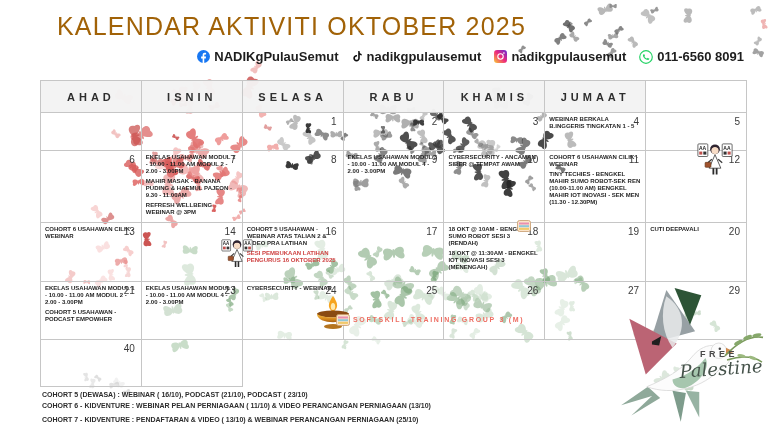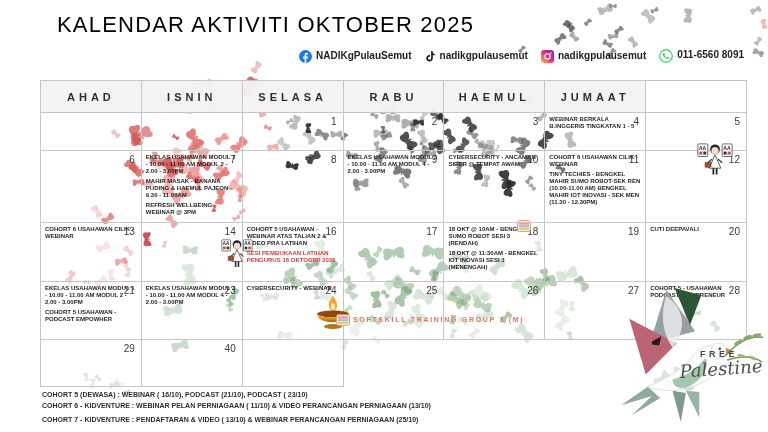--- a/index.html
+++ b/index.html
@@ -3,24 +3,24 @@
 <meta charset="utf-8">
 <style>
   html,body{margin:0;padding:0;}
   body{width:768px;height:432px;position:relative;overflow:hidden;background:#ffffff;
        font-family:"Liberation Sans",sans-serif;}
 
   
   #bflies{position:absolute;left:0;top:0;width:768px;height:432px;z-index:1;pointer-events:none;}
 
   
-  .title{position:absolute;left:57px;top:12px;z-index:3;font-size:22px;font-weight:400;
-         color:#000000;letter-spacing:1.2px;white-space:nowrap;}
+  .title{position:absolute;left:57px;top:12px;z-index:3;font-size:25px;font-weight:400;
+         color:#a16207;letter-spacing:1.2px;white-space:nowrap;}
   .socials{position:absolute;top:49px;right:24px;z-index:3;display:flex;align-items:center;gap:13px;}
-  .social{display:flex;gap:4px;font-size:10px;font-weight:bold;color:#1d1d1d;}
+  .social{display:flex;align-items:center;gap:4px;font-size:13px;font-weight:bold;color:#1d1d1d;}
   .social svg{display:block;}
 
   
   .calwrap{position:absolute;left:40px;top:80px;width:706px;z-index:2;display:grid;
            grid-template-columns:repeat(7,1fr);
            grid-template-rows:32px 38px 72px 59px 58px 47px;
            border-top:1px solid #c6c6c6;border-left:1px solid #c6c6c6;}
   .hcell{background:rgba(243,243,243,0.96);border-right:1px solid #c6c6c6;border-bottom:1px solid #c6c6c6;
          display:flex;align-items:center;justify-content:center;
          font-weight:bold;font-size:11px;letter-spacing:4px;color:#2e2e2e;}
@@ -364,21 +364,21 @@
     </span>
     <span>011-6560 8091</span>
   </div>
 </div>
 
 <div class="calwrap">
     <div class="hcell">AHAD</div>
     <div class="hcell">ISNIN</div>
     <div class="hcell">SELASA</div>
     <div class="hcell">RABU</div>
-    <div class="hcell">HAEMUL</div>
+    <div class="hcell">KHAMIS</div>
     <div class="hcell">JUMAAT</div>
     <div class="cell"></div>
     <div class="cell"></div>
     <div class="cell"></div>
     <div class="cell">
       <span class="daynum">1</span>
     </div>
     <div class="cell">
       <span class="daynum">2</span>
     </div>
@@ -461,24 +461,20 @@
       <div class="event">CYBERSECURITY - WEBINAR</div>
     </div>
     <div class="cell">
       <span class="daynum">25</span>
     </div>
     <div class="cell">
       <span class="daynum">26</span>
     </div>
     <div class="cell">
       <span class="daynum">27</span>
-    </div>
-    <div class="cell">
-      <span class="daynum">28</span>
-      <div class="event">COHORT 5 - USAHAWAN PODCAST NADIPRENEUR</div>
     </div>
     <div class="cell">
       <span class="daynum">29</span>
     </div>
     <div class="cell">
       <span class="daynum">40</span>
     </div>
     <div class="cell"></div>
   </div>
 

